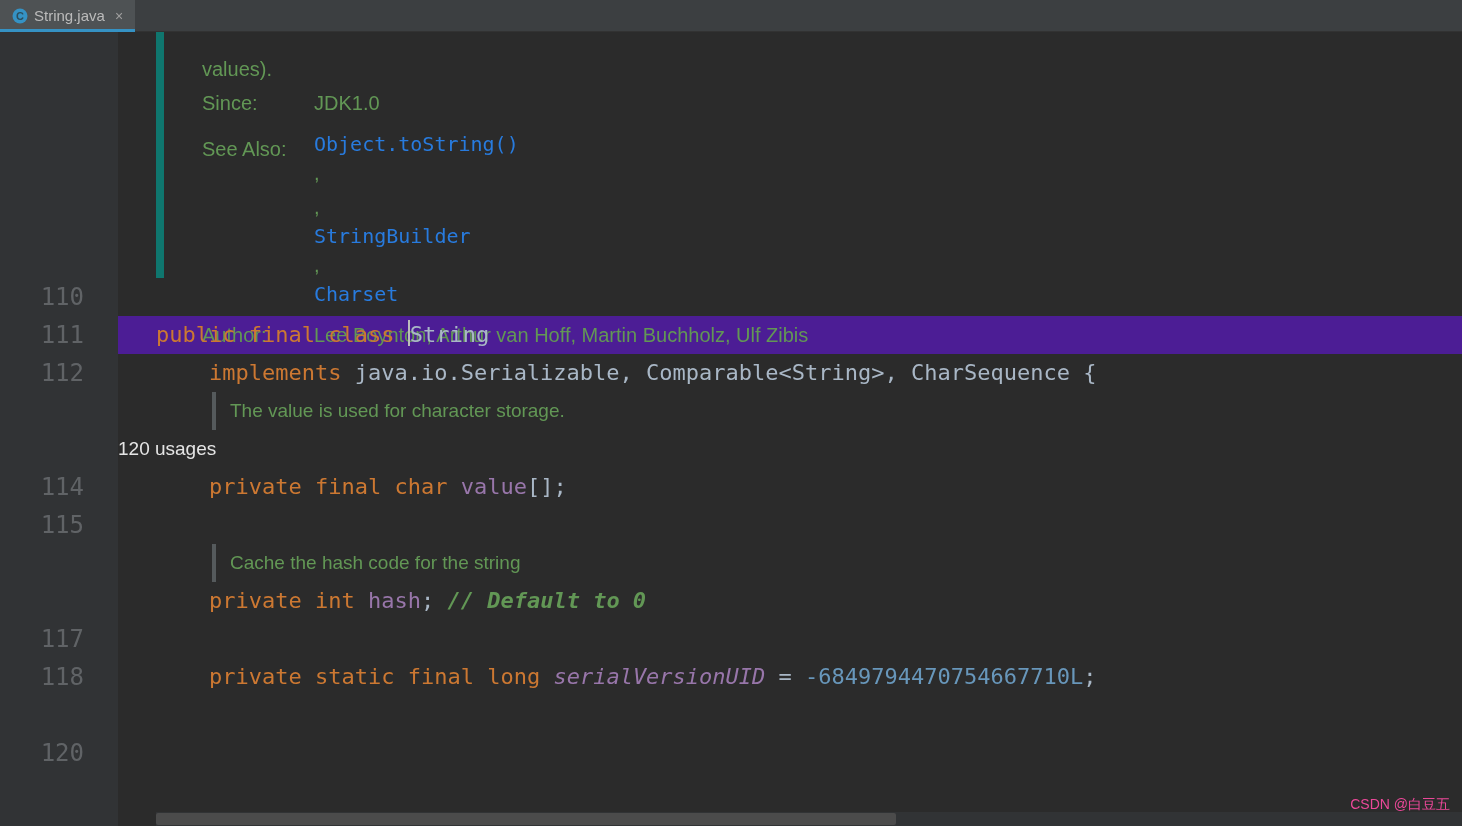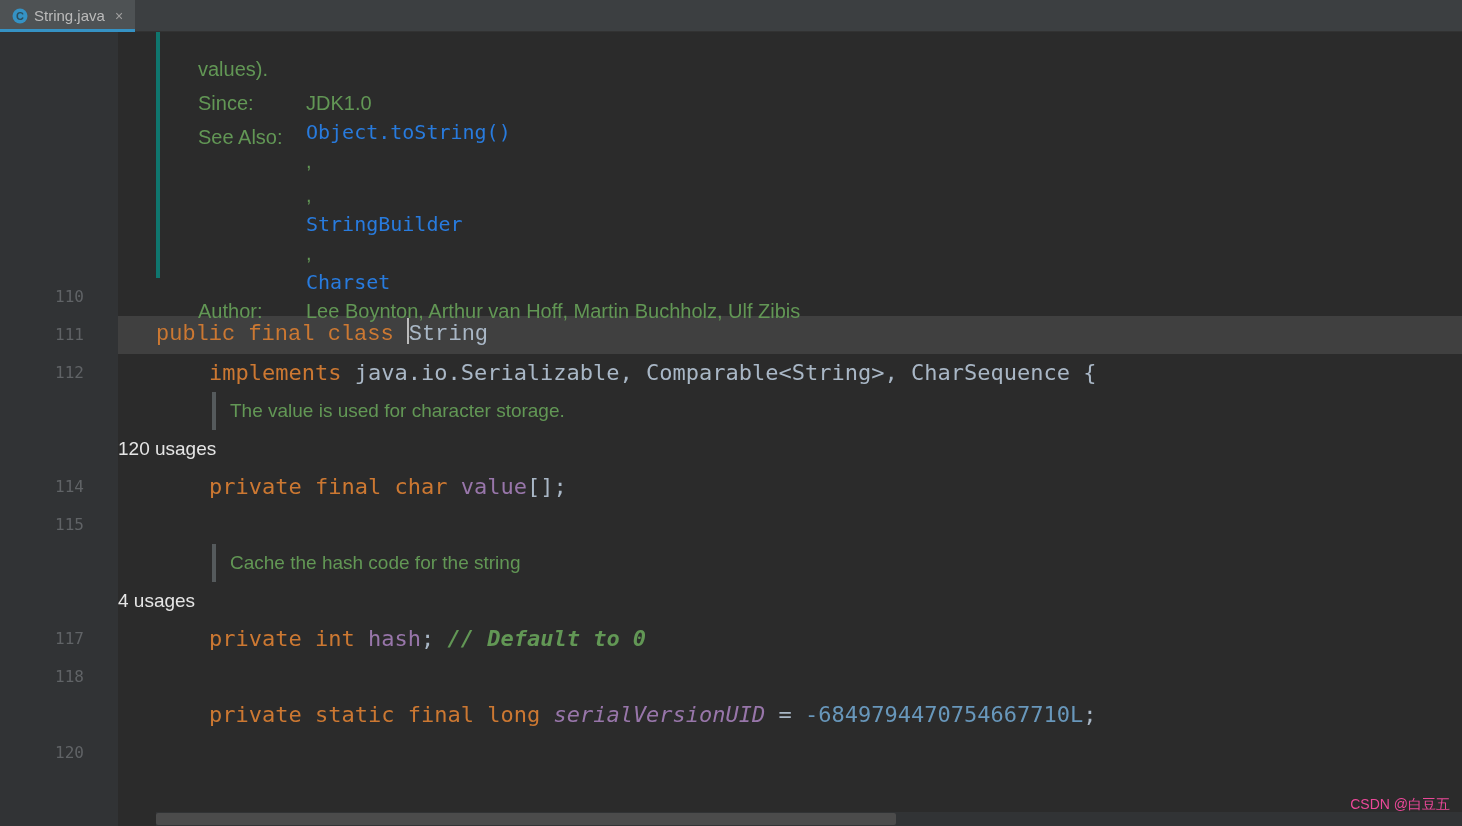--- a/index.html
+++ b/index.html
@@ -7,30 +7,30 @@
 
   
   .tab-bar { height:32px; background:#3c3f41; display:flex; align-items:stretch; border-bottom:1px solid #323232; }
   .tab { display:flex; align-items:center; gap:6px; padding:0 12px; background:#4e5254; color:#bbbbbb; font-size:15px; position:relative; cursor:pointer; }
   .tab.active::after{ content:""; position:absolute; left:0; right:0; bottom:-1px; height:3px; background:#3592c4; }
   .tab .close { color:#a0a0a0; font-size:14px; margin-left:4px; }
   .file-icon svg{ display:block; }
 
   
   .editor { display:flex; height:calc(826px - 32px); }
-  .gutter { width:118px; background:#313335; color:#606366; font-family:Consolas,monospace; font-size:16px; text-align:right; padding-right:34px; user-select:none;padding-left:28px; }
+  .gutter { width:118px; background:#313335; color:#606366; font-family:Consolas,monospace; font-size:24px; text-align:right; padding-right:34px; user-select:none;padding-left:28px; }
   .gutter .ln { height:38px; line-height:38px; }
   .code   { flex:1; position:relative; font-family:Consolas,monospace; font-size:22px; color:#a9b7c6; }
   .code .row { height:38px; line-height:38px; white-space:pre; padding-left:38px; }
-  .row.current { background:#404040;font-family:Liberation Mono, monospace; }
+  .row.current { background:#4c1d95; }
 
   
-  .doc-block { padding-left:38px; padding-top:20px; padding-bottom:10px; border-left:4px solid #0f766e; margin-left:38px; }
+  .doc-block { padding-left:38px; padding-top:20px; padding-bottom:10px; border-left:8px solid #0f766e; margin-left:38px; }
   .doc-frag { font-family:"Segoe UI",Arial,sans-serif; font-size:20px; line-height:34px; color:#629755; }
-  .doc-table { display:grid; grid-template-columns:100px auto; column-gap:8px; row-gap:0; }
+  .doc-table { display:grid; grid-template-columns:100px auto; column-gap:8px; row-gap:0;gap:12px; }
   .doc-table .lbl  { color:#629755; }
   .doc-table .val  { color:#629755; }
   .doc-table .link { color:#287bde; font-family:Consolas,monospace; font-size:20px; cursor:pointer; }
   .doc-table .linkblock span{ display:block; }
 
   
   .mini-doc { border-left:4px solid #555a5c; margin-left:94px; padding-left:14px; font-family:Liberation Sans, sans-serif; font-size:19px; color:#629755; height:38px; line-height:38px; }
 
   
   .usage-hint { height:38px; line-height:38px; font-family:"Segoe UI",Arial,sans-serif; font-size:19px; color:#e5e5e5; }
@@ -125,21 +125,20 @@
 
     <div class="mini-doc">The value is used for character storage.</div>
 
     <div class="usage-hint">120 usages</div>
 
     <div class="row">    <span class="kw">private</span> <span class="kw">final</span> <span class="kw">char</span> <span class="field">value</span><span class="punct">[];</span></div>
 
     <div class="row"></div>
 
     <div class="mini-doc">Cache the hash code for the string</div>
-    <div class="usage-hint">4 usages</div>
 
     <div class="row">    <span class="kw">private</span> <span class="kw">int</span> <span class="field">hash</span><span class="punct">; </span><span class="cmt">// Default to 0</span></div>
 
     <div class="row"></div>
 
 
     <div class="row">    <span class="kw">private</span> <span class="kw">static</span> <span class="kw">final</span> <span class="kw">long</span> <span class="field-i">serialVersionUID</span><span class="punct"> = </span><span class="num">-6849794470754667710L</span><span class="punct">;</span></div>
 
     <div class="h-scroll">
       <div class="thumb"></div>

